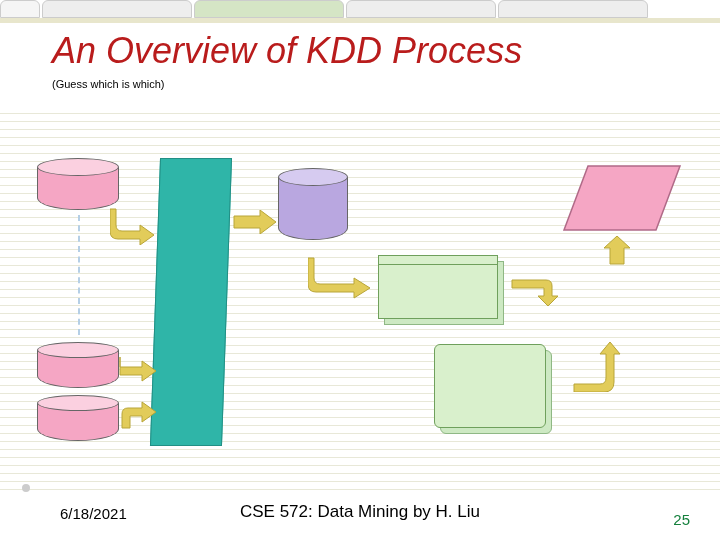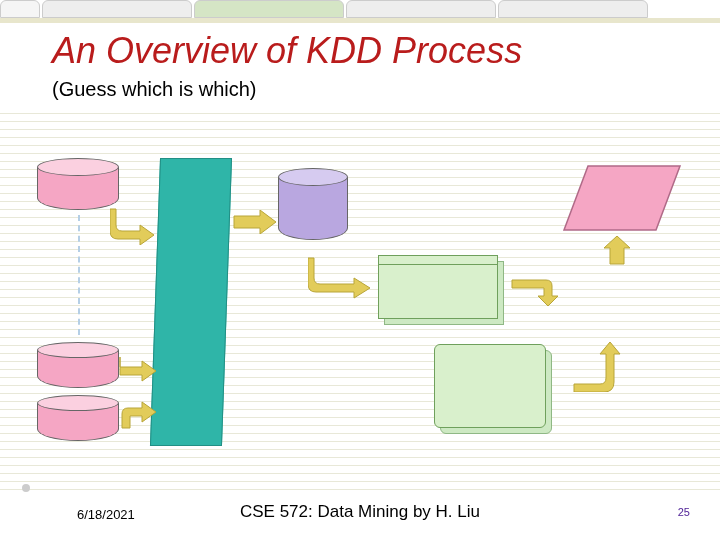--- a/index.html
+++ b/index.html
@@ -45,45 +45,45 @@
     left: 52px;
     font-size: 36px;
     color: #b91c1c;
     font-family: Verdana, sans-serif;
     font-style: italic;
   }
   .subtitle {
     position: absolute;
     top: 78px;
     left: 52px;
-    font-size: 20px;
+    font-size: 11px;
     color: #000;
   }
   .footer-left {
     position: absolute;
     bottom: 18px;
-    left: 77px;
-    font-size: 13px;
+    left: 60px;
+    font-size: 15px;
     color: #000;
     margin-top: 33px;
   }
   .footer-center {
     position: absolute;
     bottom: 18px;
     left: 50%;
     transform: translateX(-50%);
     font-size: 17px;
     color: #000;
   }
   .footer-right {
     position: absolute;
-    bottom: 22px;
+    bottom: 12px;
     right: 30px;
-    font-size: 11px;
-    color: #4c1d95;
+    font-size: 15px;
+    color: #15803d;
   }
   .corner-dot {
     position: absolute;
     width: 8px;
     height: 8px;
     border-radius: 50%;
     background: #ccc;
     bottom: 48px;
     left: 22px;
   }

